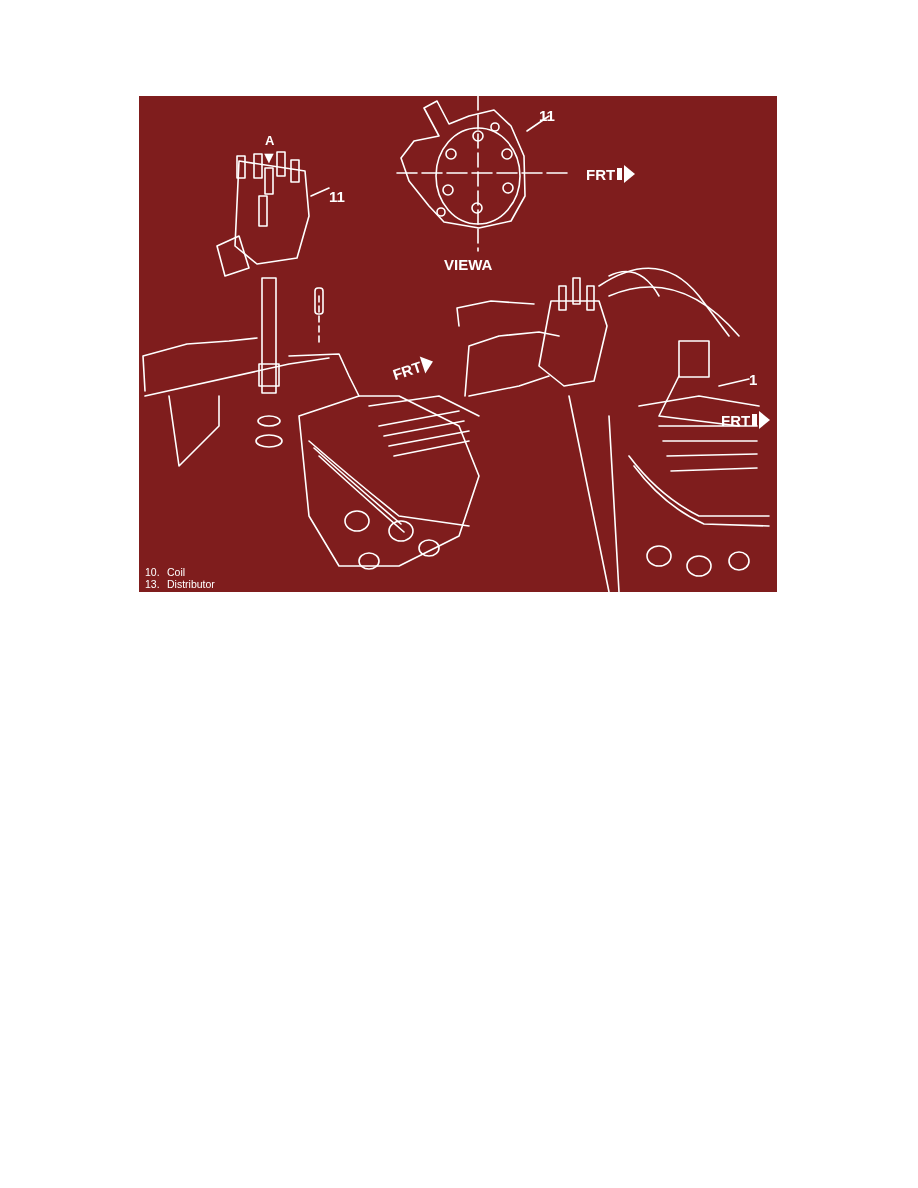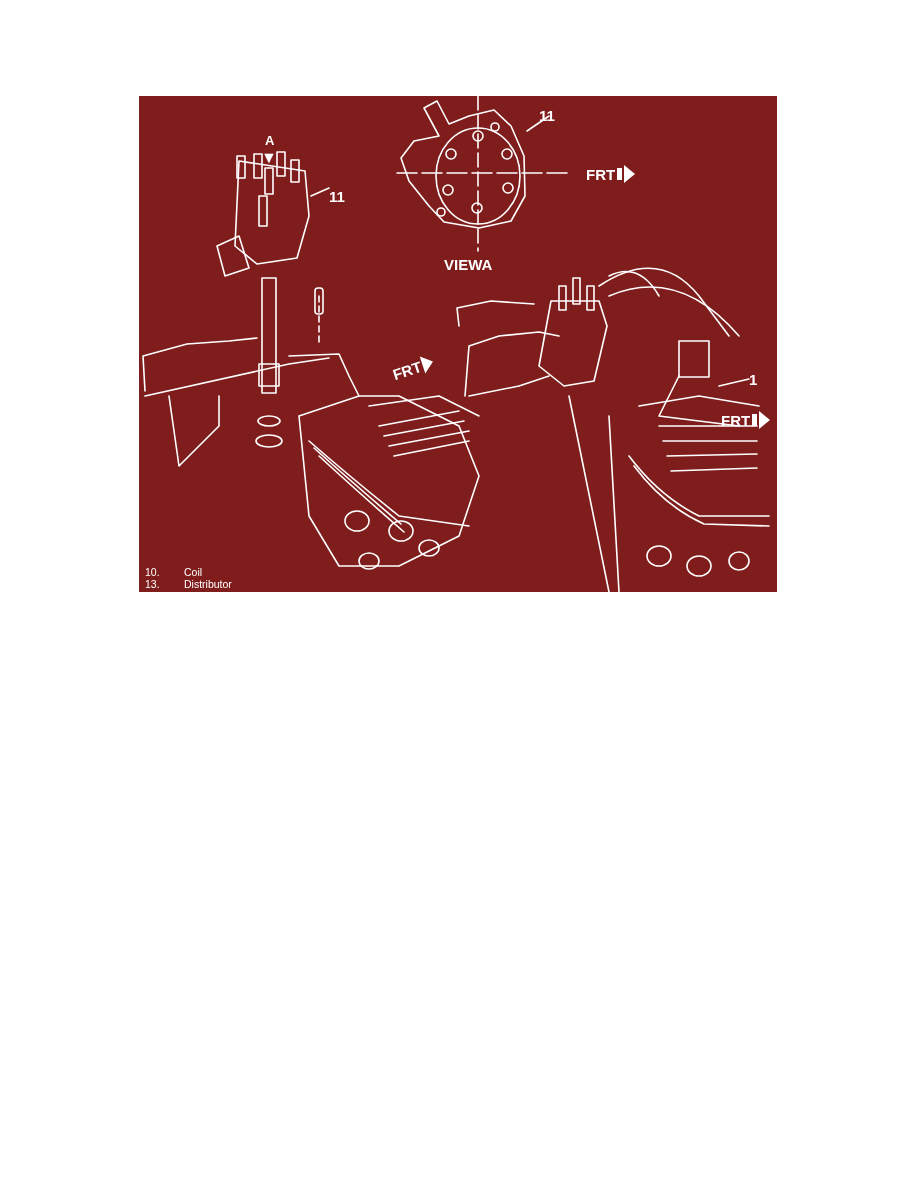--- a/index.html
+++ b/index.html
@@ -5,21 +5,21 @@
     html, body { margin: 0; padding: 0; background: #ffffff; }
     body { width: 918px; height: 1188px; position: relative; overflow: hidden;
            font-family: "Liberation Sans", sans-serif; }
     .figure { position: absolute; left: 139px; top: 96px; width: 638px; height: 496px;
               background: #7f1d1d; overflow: hidden; }
     .figure svg.art { position: absolute; left: 0; top: 0; }
     .lbl { position: absolute; color: #ffffff; font-weight: bold; font-size: 15px;
            line-height: 1; white-space: nowrap; }
     .legend { position: absolute; left: 6px; bottom: 2px; color: #ffffff; font-size: 10.5px;
               line-height: 12px; }
-    .legend .row { display: flex; gap: 23px; }
+    .legend .row { display: flex; gap: 6px; }
     .legend .num { width: 16px; }
     .frt { display: flex; align-items: center; gap: 2px; }
     .frt .arrow { width: 0; height: 0; border-top: 9px solid transparent;
                   border-bottom: 9px solid transparent; border-left: 11px solid #ffffff;
                   position: relative; }
     .frt .stem { width: 5px; height: 12px; background: #ffffff; }
   </style>
 </head>
 <body>
 

